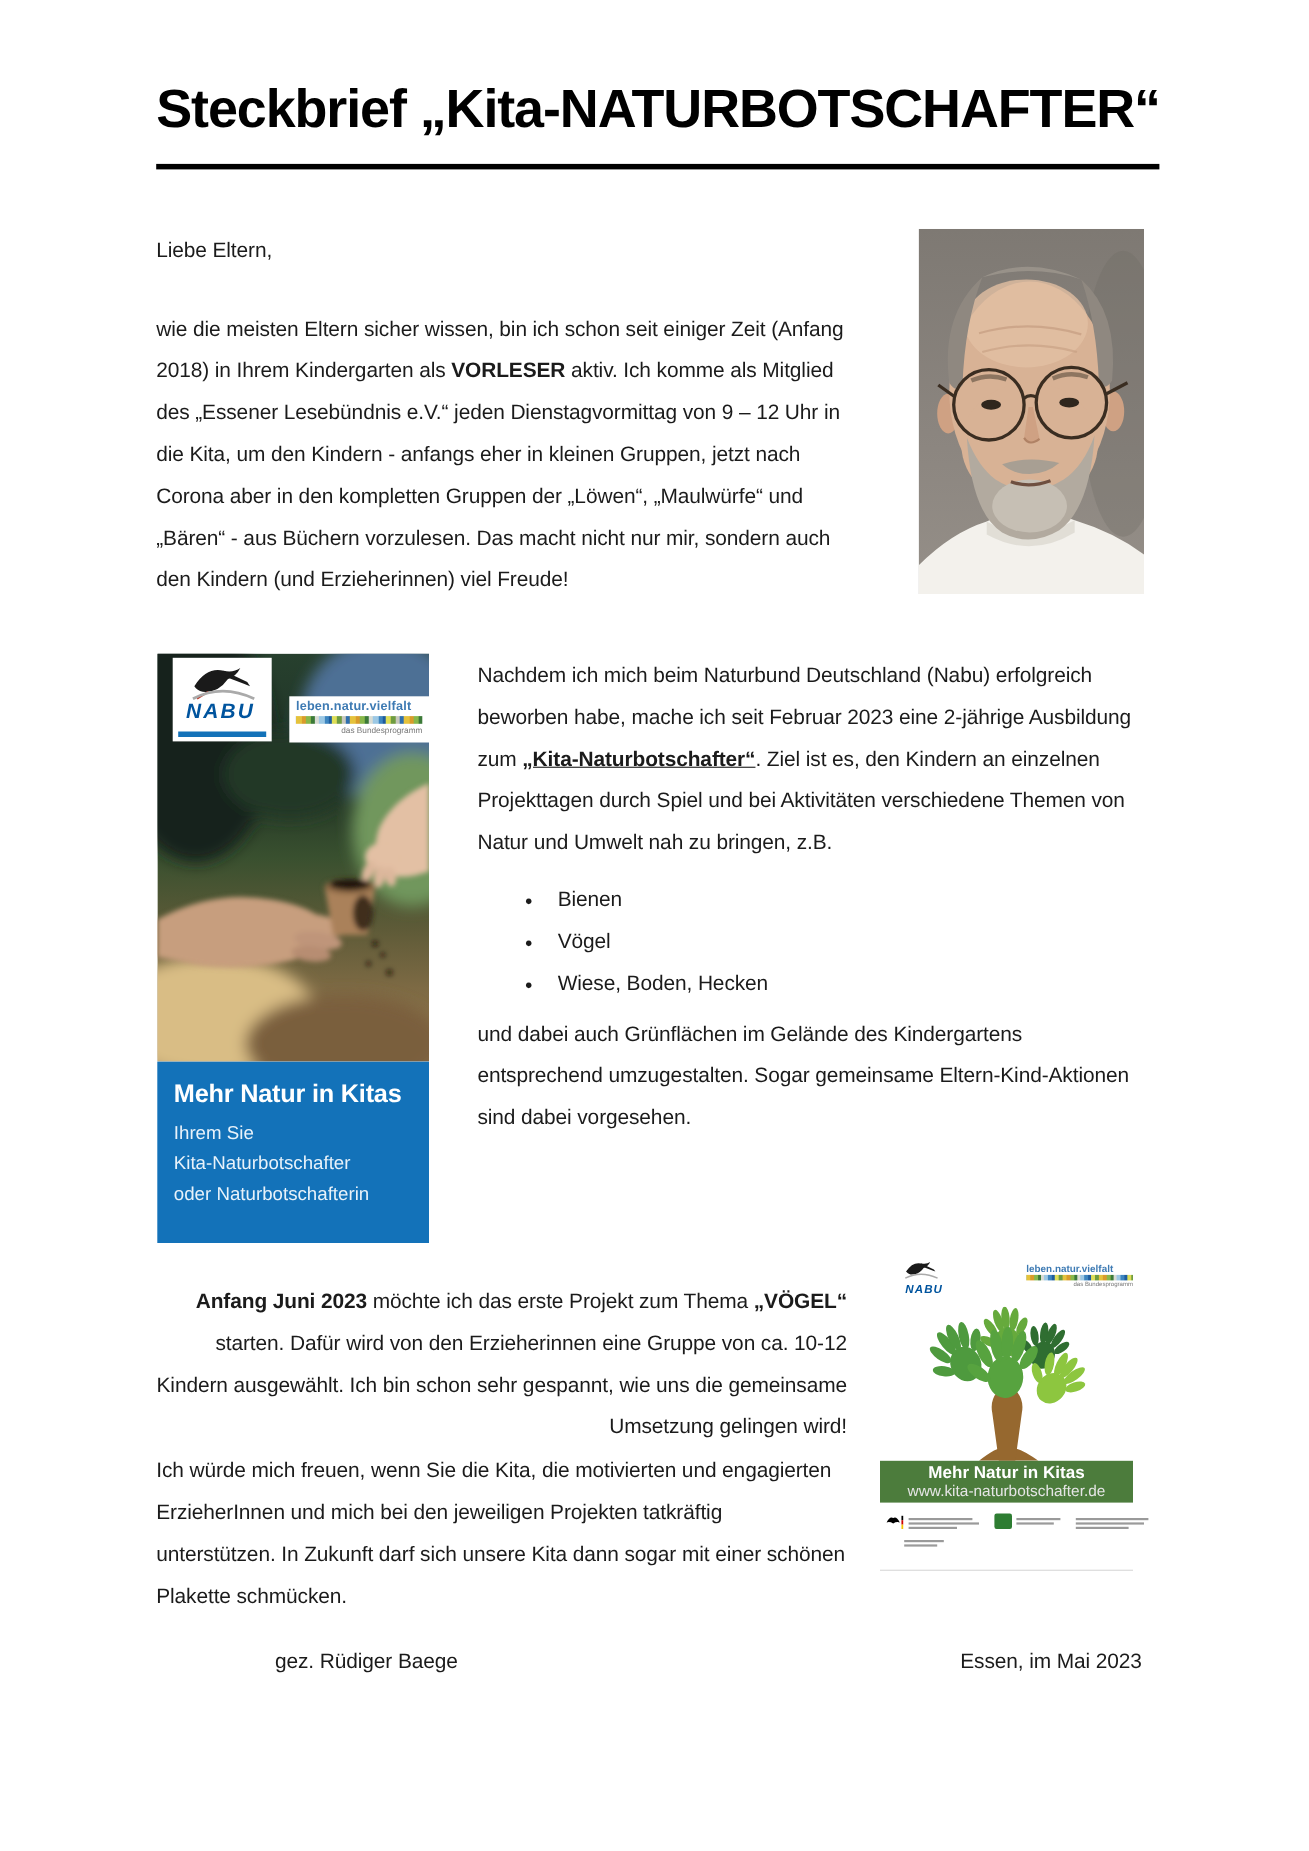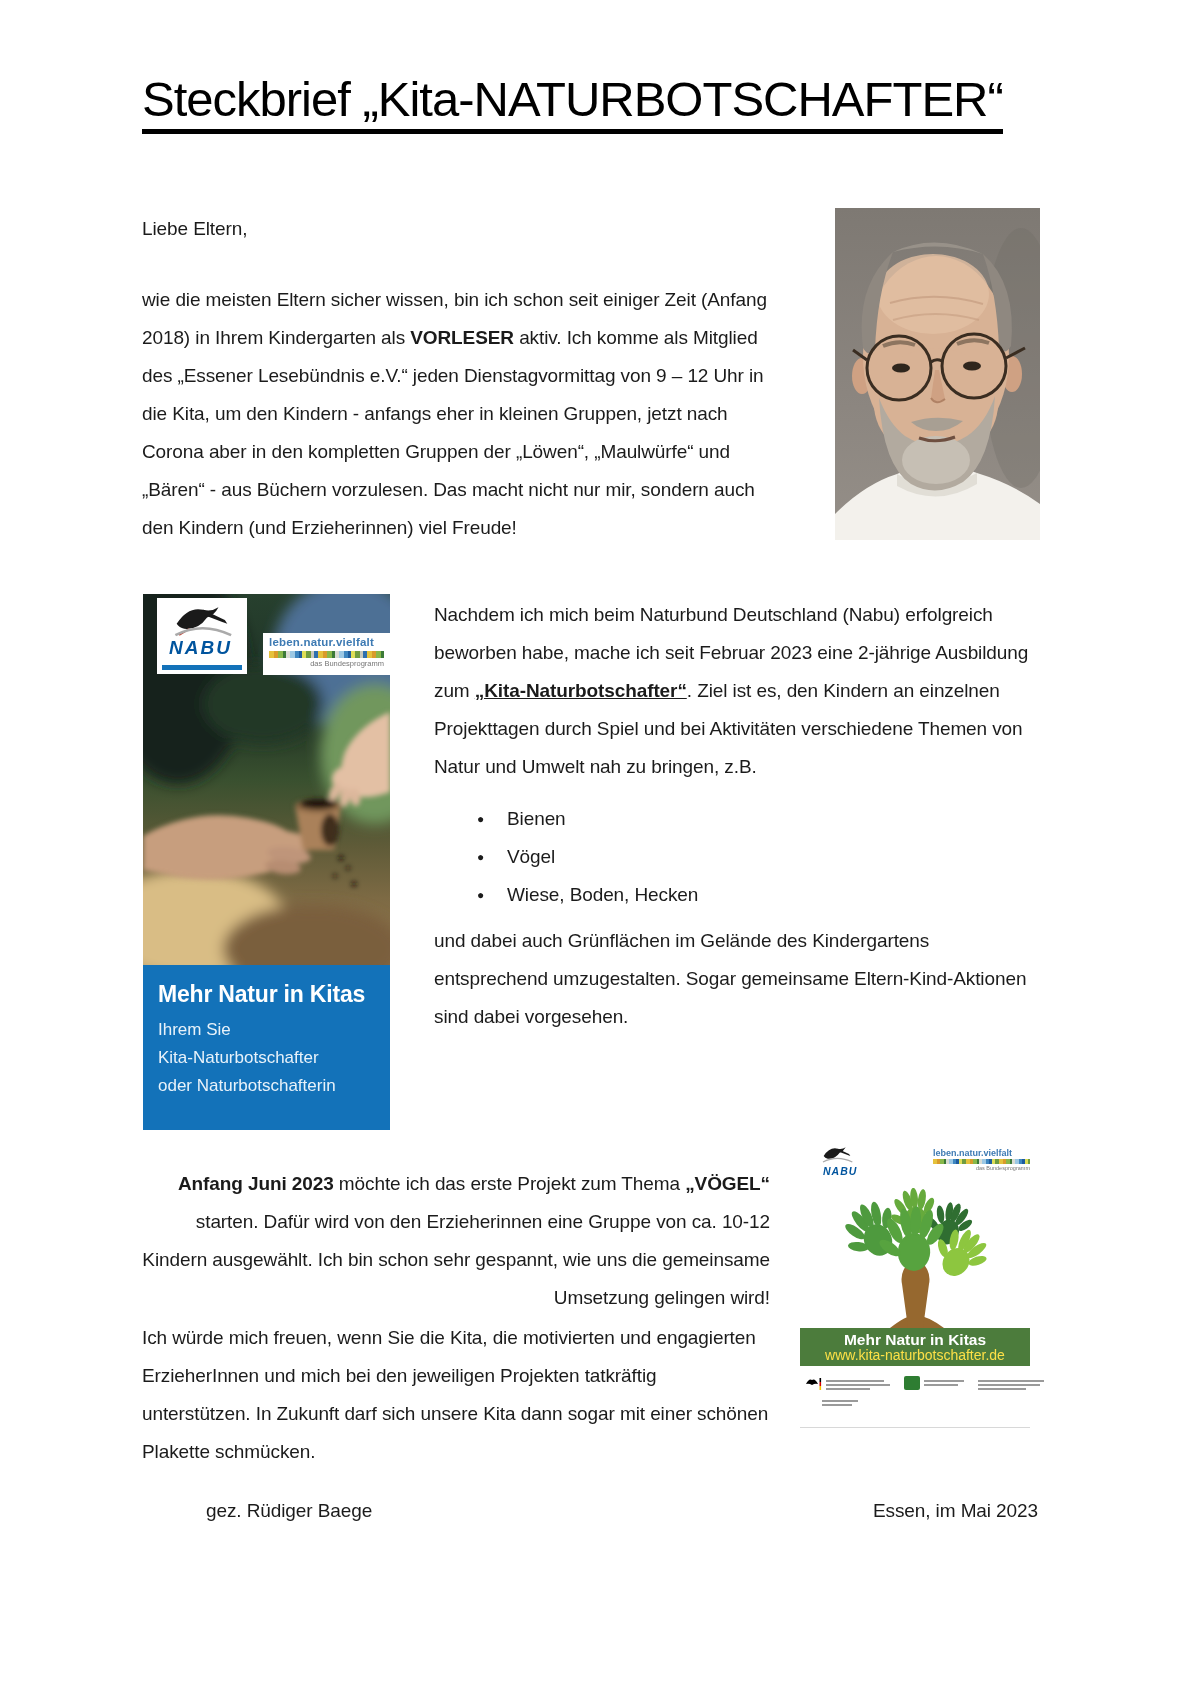--- a/index.html
+++ b/index.html
@@ -1,19 +1,19 @@
 <!DOCTYPE html>
 <html style="--box-blue: #1372b9; --nabu-blue: #00549e; --band-green: #4c7c3c;"><head>
 <meta charset="utf-8">
 <style>
   html,body{margin:0;padding:0;background:#ffffff;}
   .page{position:relative;width:1190px;height:1683px;background:#fff;overflow:hidden;
         font-family:"Liberation Sans",sans-serif;color:#1b1b1b;}
-  .doc-title{position:absolute;left:142px;top:74px;font-size:49px;font-weight:normal;
-        letter-spacing:-1px;line-height:1.05;border-bottom:5px solid #000;padding-bottom:4px;
+  .doc-title{position:absolute;left:142px;top:74px;font-size:49px;font-weight:bold;
+        letter-spacing:-1px;line-height:1.05;border-bottom:5px solid #000;padding-bottom:24px;
         white-space:nowrap;color:#000;}
   .bodytext{font-size:19px;line-height:38px;letter-spacing:-0.1px;}
   .greeting{position:absolute;left:142px;top:210px;}
   .p-intro{position:absolute;left:142px;top:262px;width:632px;}
   .b{font-weight:bold;}
   .bu{font-weight:bold;text-decoration:underline;margin-top:32px;}
   
   .portrait{position:absolute;left:835px;top:208px;width:205px;height:332px;overflow:hidden;}
   
   .poster{position:absolute;left:143px;top:594px;width:247px;}
@@ -55,32 +55,32 @@
   .leben-title-sm{font-size:9px;font-weight:bold;color:#3d7ab3;line-height:10px;}
   .leben-stripe-sm{height:5px;margin-top:1px;background-image:linear-gradient(90deg,
         #e5c23c 0 4px,#d99b2b 4px 7px,#88b84a 7px 11px,#3c7a38 11px 13px,#d9dcd4 13px 16px,
         #9cc8e4 16px 20px,#3e86c0 20px 23px,#1e5c9e 23px 26px,#dede58 26px 29px,#6f9c40 29px 33px);
         background-size:33px 100%;background-repeat:repeat-x;}
   .leben-sub-sm{font-size:5.5px;color:#777;text-align:right;margin-top:1px;}
   .tree-svg{position:absolute;left:30px;top:50px;}
   .plaque-band{position:absolute;left:0;right:0;top:190px;height:38px;
         background:var(--band-green,#4c7c3c);text-align:center;}
   .band-title{color:#fff;font-weight:bold;font-size:15.5px;line-height:17px;margin-top:3px;}
-  .band-url{color:#fde047;font-size:14px;line-height:15px;}
+  .band-url{color:#e5e5e5;font-size:14px;line-height:15px;}
   .plaque-strip{position:absolute;left:0;right:0;top:232px;height:58px;border-bottom:1px solid #d8d8d8;
         box-sizing:border-box;padding:6px 4px 0 4px;}
   .strip-row{display:flex;gap:14px;align-items:flex-start;}
   .fp-block{display:flex;gap:4px;align-items:flex-start;}
   .fp-lines{padding-top:2px;}
   .fp-line{height:2px;background:#9a9a9a;margin:2px 0;}
   .bfn-square{width:16px;height:14px;background:#2e7d32;border-radius:2px;}
   .fp-foot{margin-top:8px;margin-left:18px;}
   
   .footer-row{position:absolute;left:142px;width:896px;top:1492px;display:flex;}
-  .footer-sig{margin-left:64px;}
+  .footer-sig{margin-left:108px;}
   .footer-date{margin-left:auto;}
 </style>
 </head>
 <body>
 
 <div class="page">
 
   <div class="doc-title">Steckbrief „Kita-NATURBOTSCHAFTER“</div>
 
   <div class="greeting bodytext">Liebe Eltern,</div>

